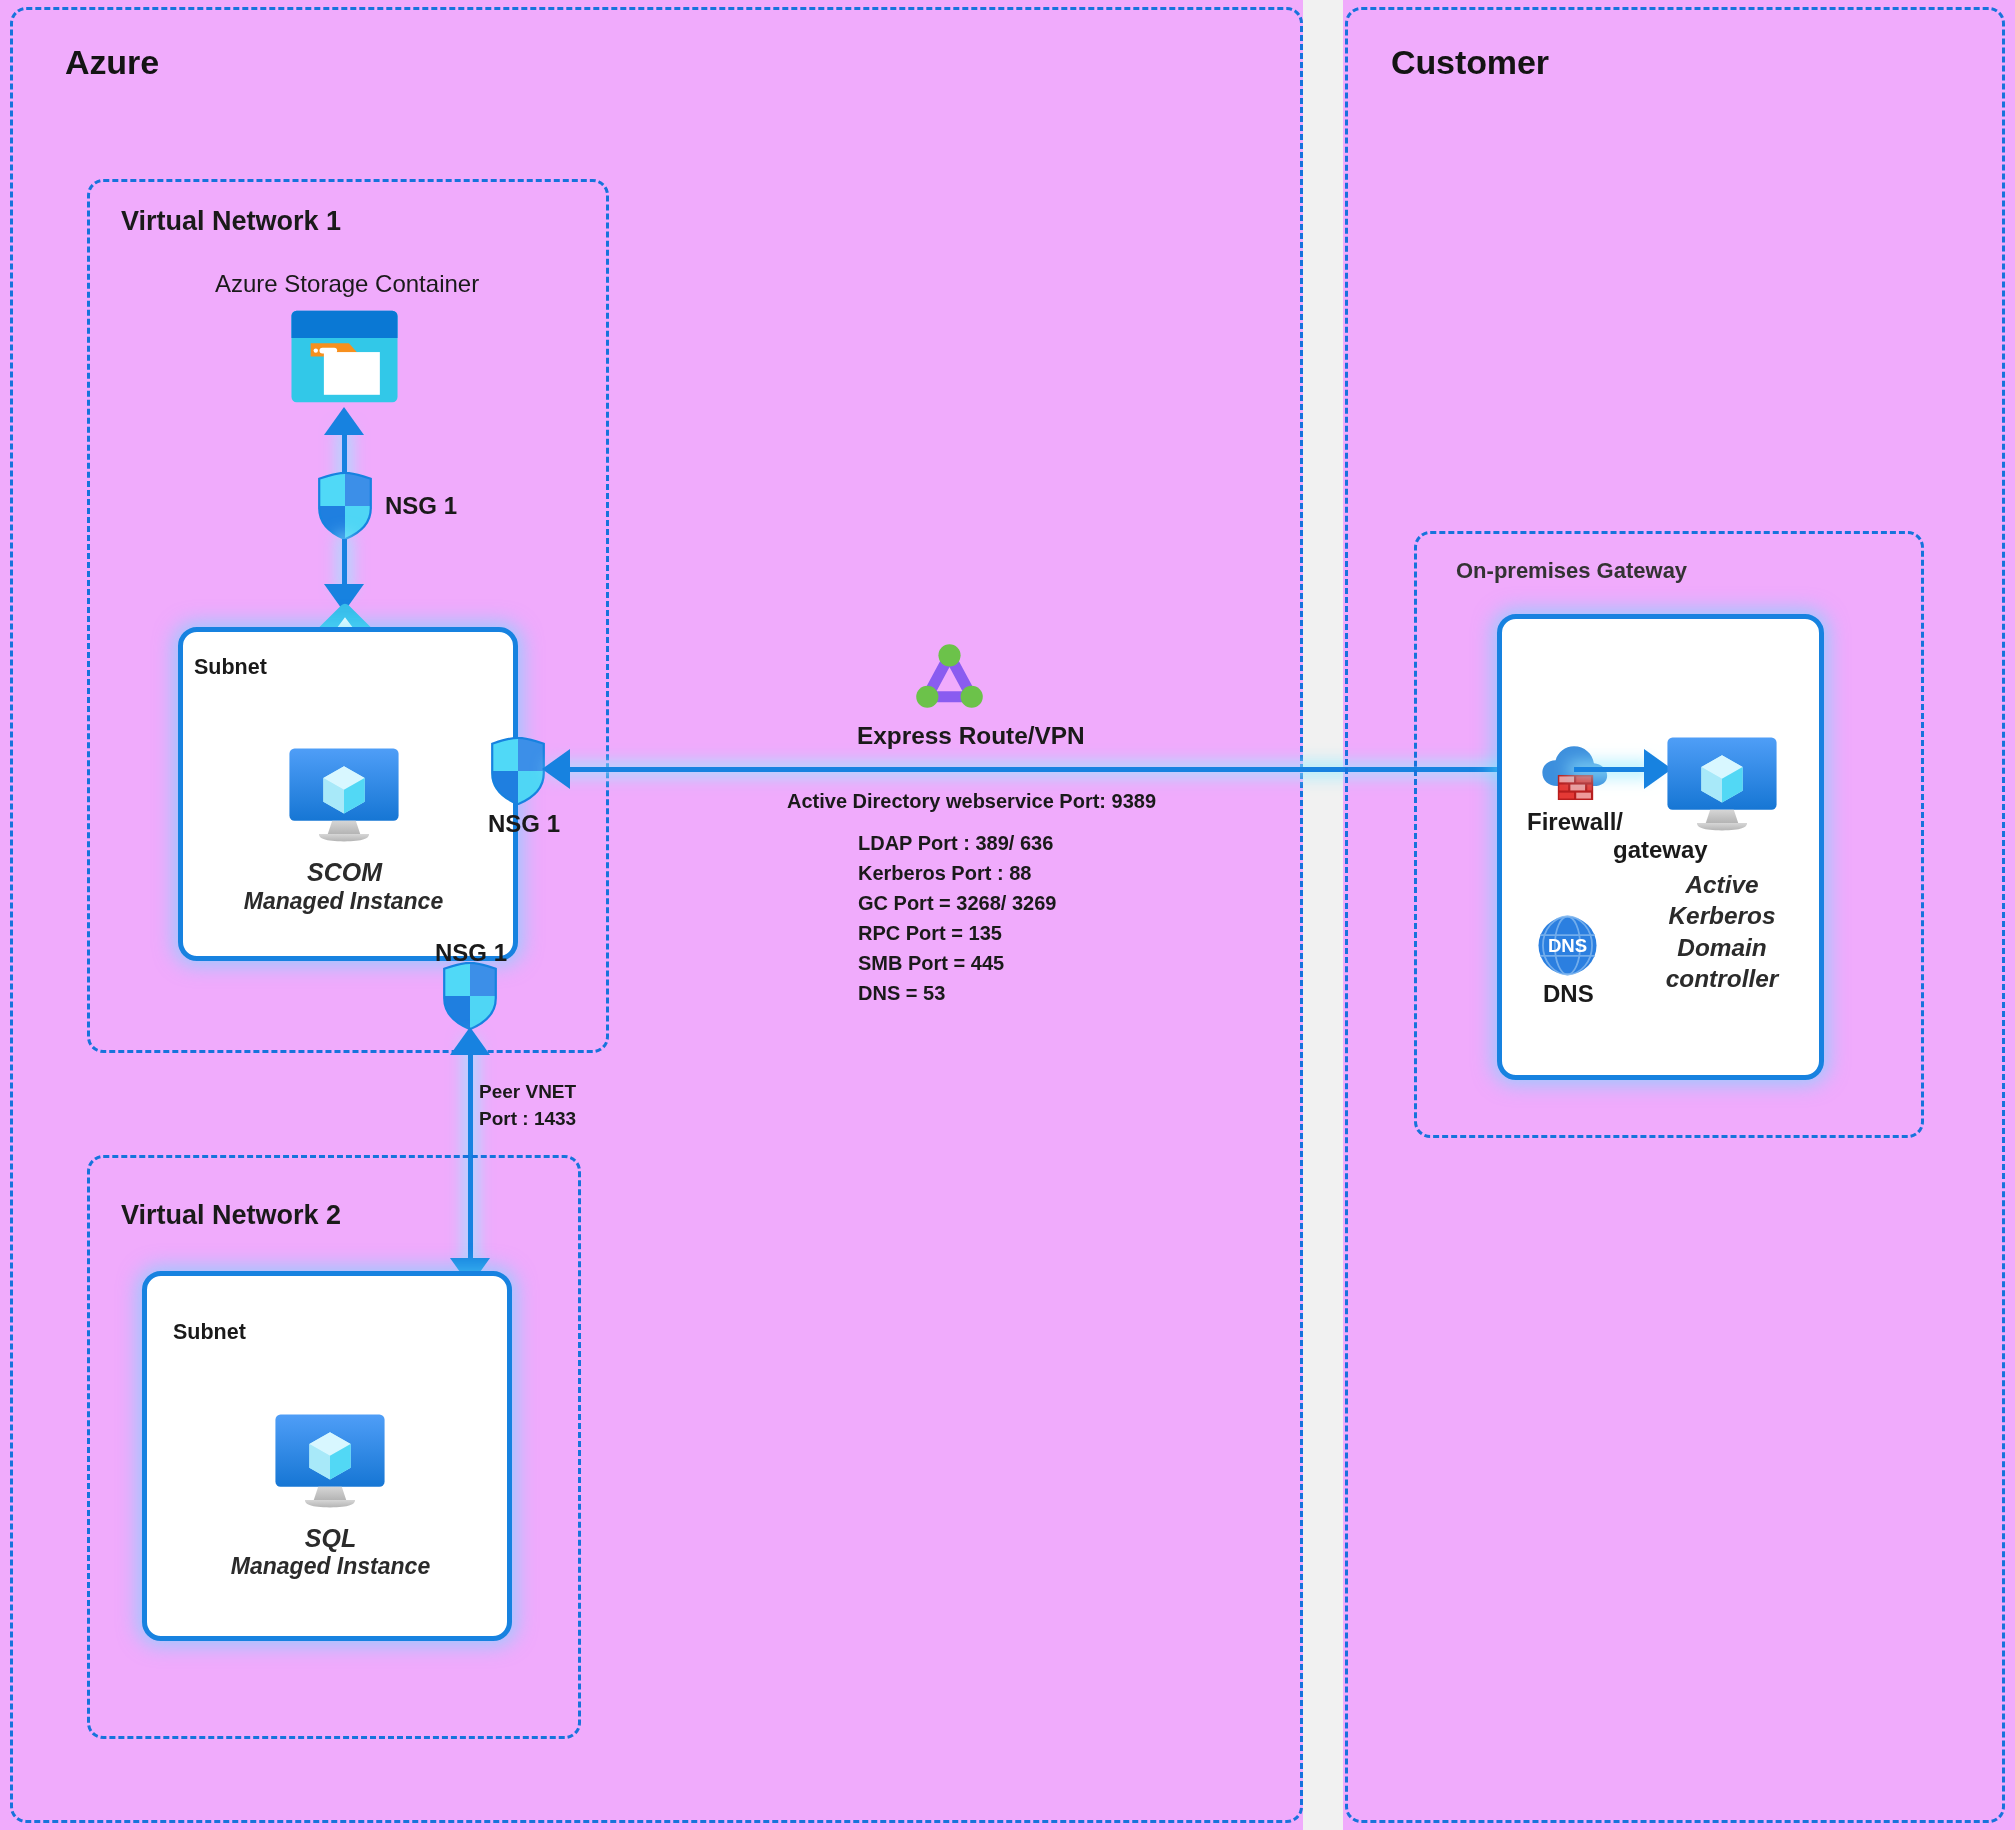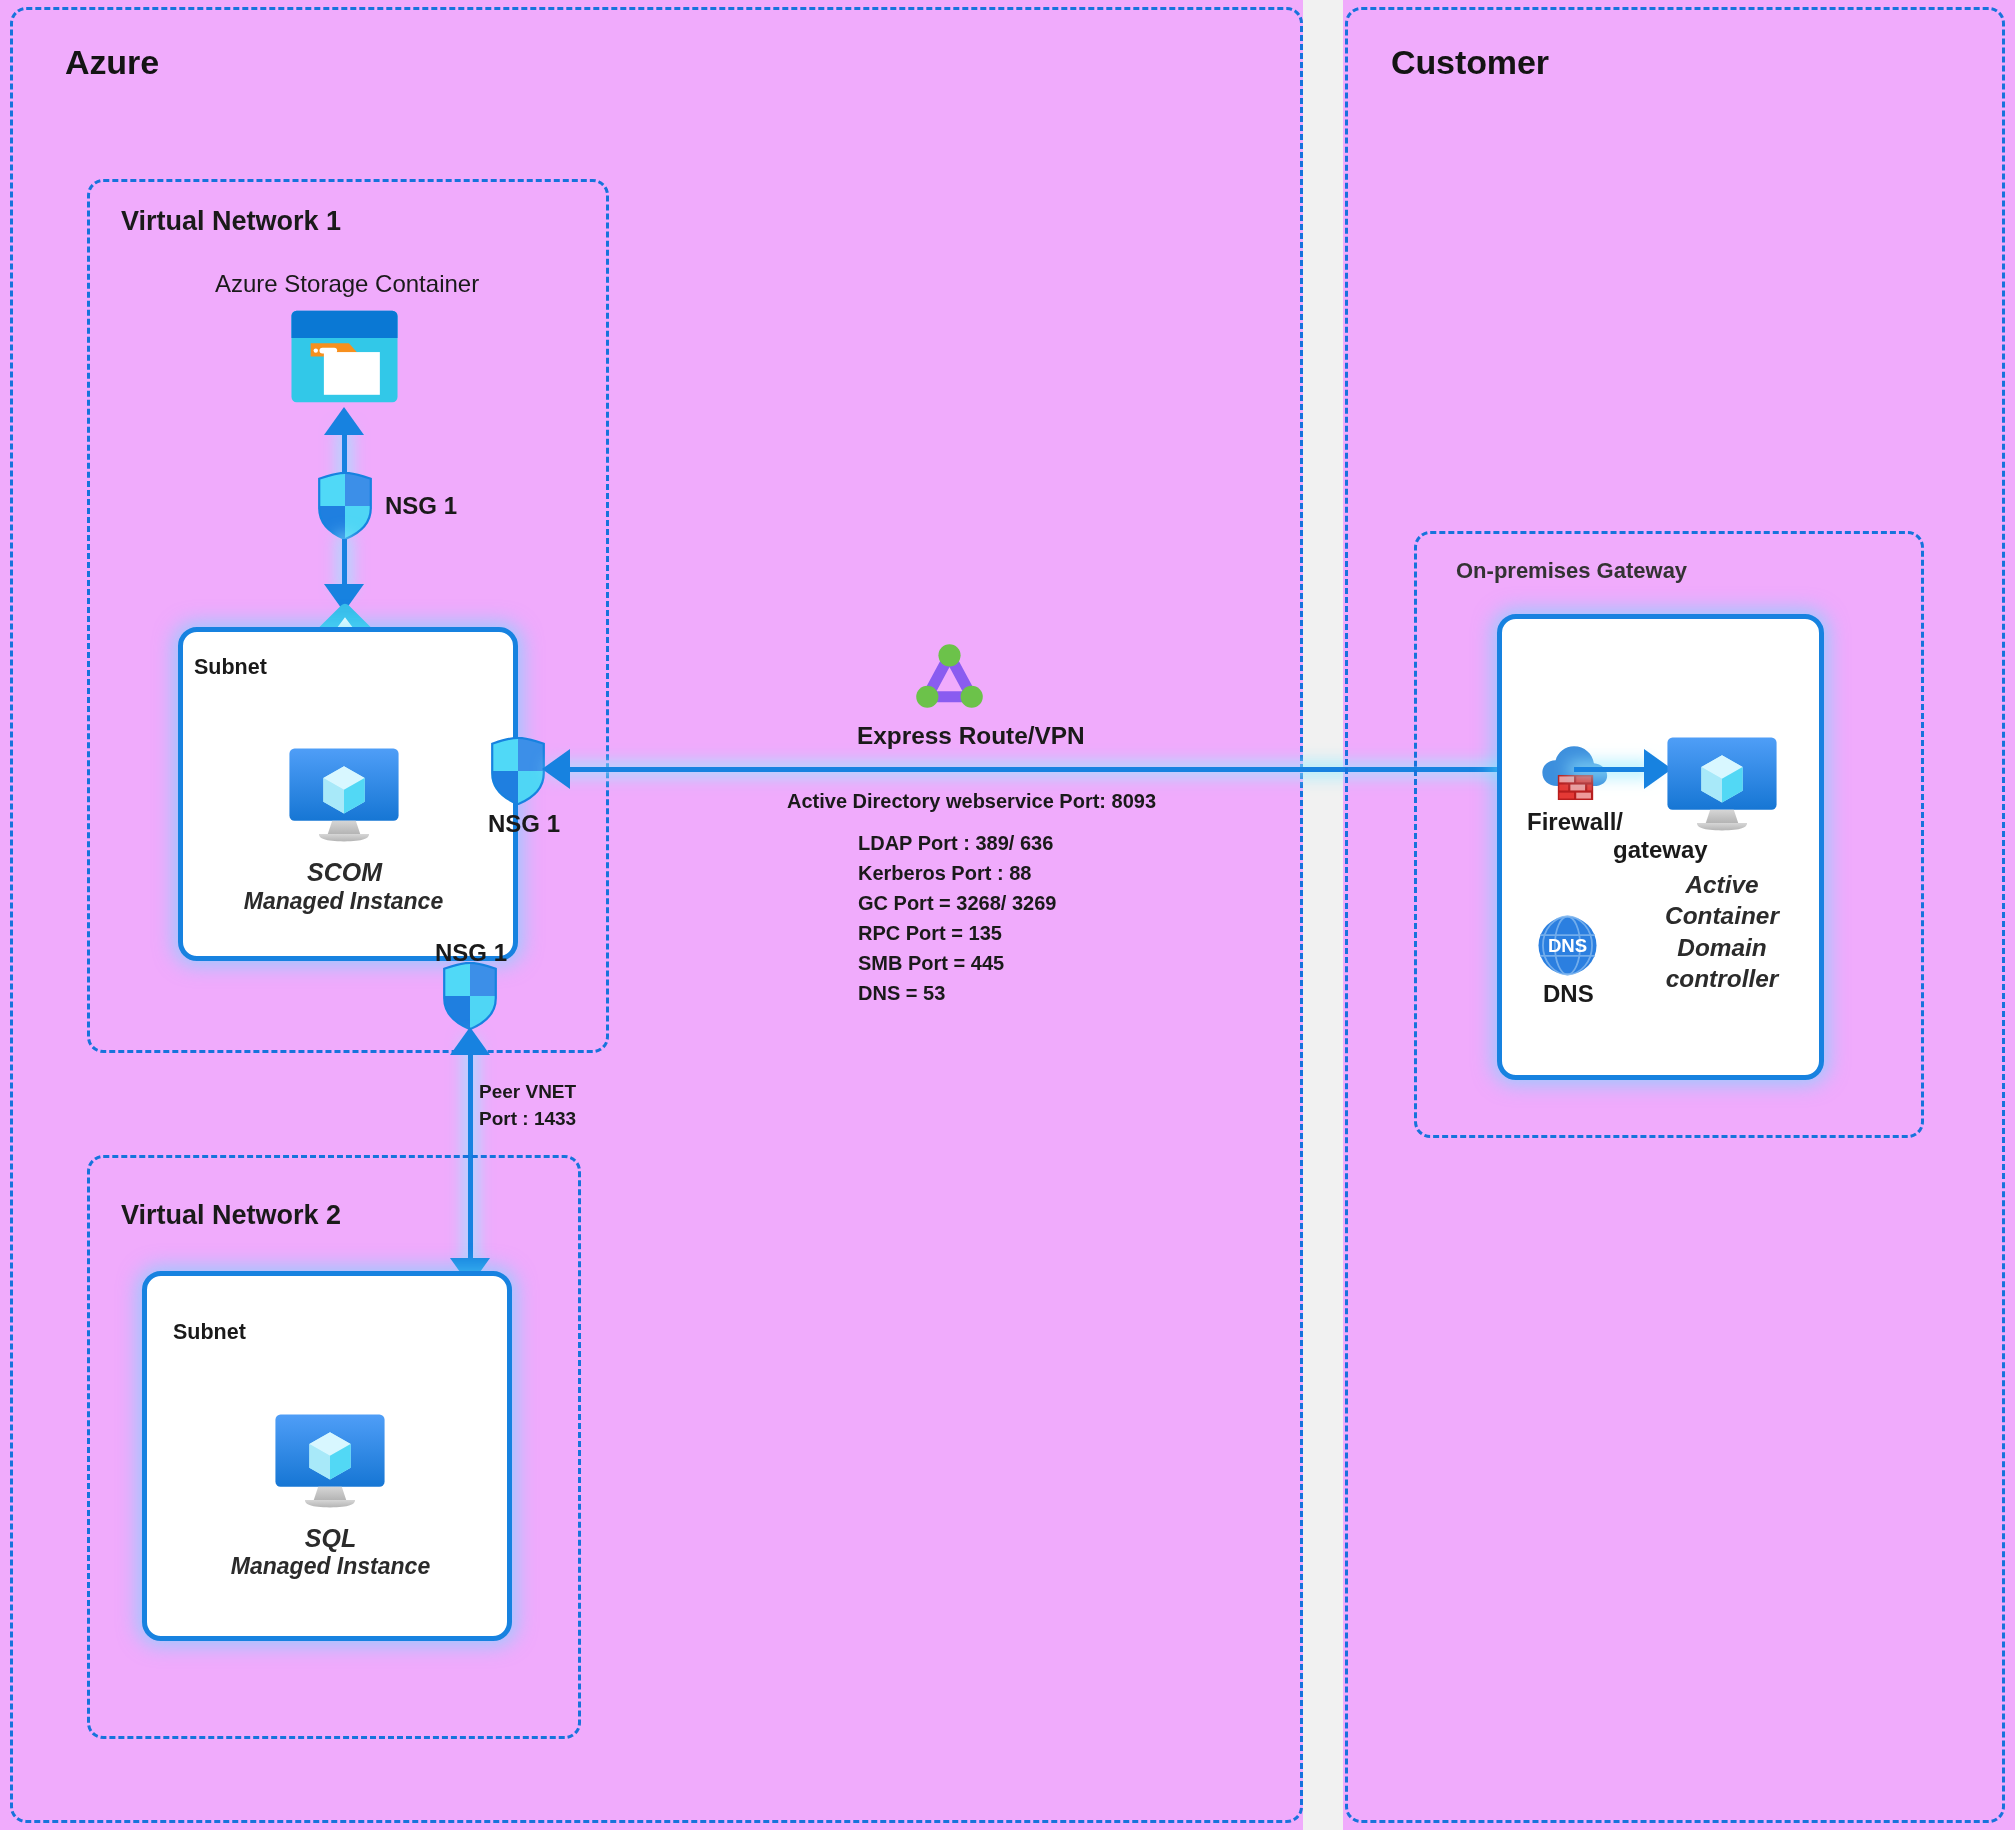--- a/index.html
+++ b/index.html
@@ -317,21 +317,21 @@
       <circle cx="52" cy="18" r="15" fill="#6cc24a"></circle>
       <circle cx="22" cy="74" r="15" fill="#6cc24a"></circle>
       <circle cx="82" cy="74" r="15" fill="#6cc24a"></circle>
     </svg>
   </div>
   <div class="route-title" style="left:857px;top:722px;">Express Route/VPN</div>
 
   <div class="hline" style="left:553px;top:767px;width:1021px;"></div>
   <div class="arrow-left" style="left:542px;top:749px;"></div>
 
-  <div class="ports-head" style="left:787px;top:790px;">Active Directory webservice Port: 8093</div>
+  <div class="ports-head" style="left:787px;top:790px;">Active Directory webservice Port: 9389</div>
   <div class="ports-list" style="left:858px;top:828px;">
     <div>LDAP Port : 389/ 636</div>
     <div>Kerberos Port : 88</div>
     <div>GC Port = 3268/ 3269</div>
     <div>RPC Port = 135</div>
     <div>SMB Port = 445</div>
     <div>DNS = 53</div>
   </div>
 
   <div class="dashed-box" style="left:1345px;top:7.4px;width:660px;height:1816px;"></div>
@@ -390,18 +390,18 @@
       <rect x="6" y="2" width="148" height="98" rx="7" fill="url(#monG3)"></rect>
       <path d="M80 26 L108 42 V74 L80 90 L52 74 V42 Z" fill="#bff0fb"></path>
       <path d="M80 26 L108 42 L80 58 L52 42 Z" fill="#d8f7ff"></path>
       <path d="M80 58 L108 42 V74 L80 90 Z" fill="#52d8f5"></path>
       <path d="M80 58 L52 42 V74 L80 90 Z" fill="#a8e9f9"></path>
       <path d="M64 100h32l6 18h-44z" fill="url(#stdG3)"></path>
       <path d="M46 118h68c0 6-8 10-34 10s-34-4-34-10z" fill="url(#stdG3)"></path>
     </svg>
   </div>
   <div class="node-caption" style="left:1626px;top:871px;width:192px;font-size:24.4px;">Active</div>
-  <div class="node-caption" style="left:1626px;top:902px;width:192px;font-size:24.4px;">Container</div>
+  <div class="node-caption" style="left:1626px;top:902px;width:192px;font-size:24.4px;">Kerberos</div>
   <div class="node-caption" style="left:1626px;top:934px;width:192px;font-size:24.4px;">Domain</div>
   <div class="node-caption" style="left:1626px;top:965px;width:192px;font-size:24.4px;">controller</div>
 
 </div>
 
 
 </body></html>

